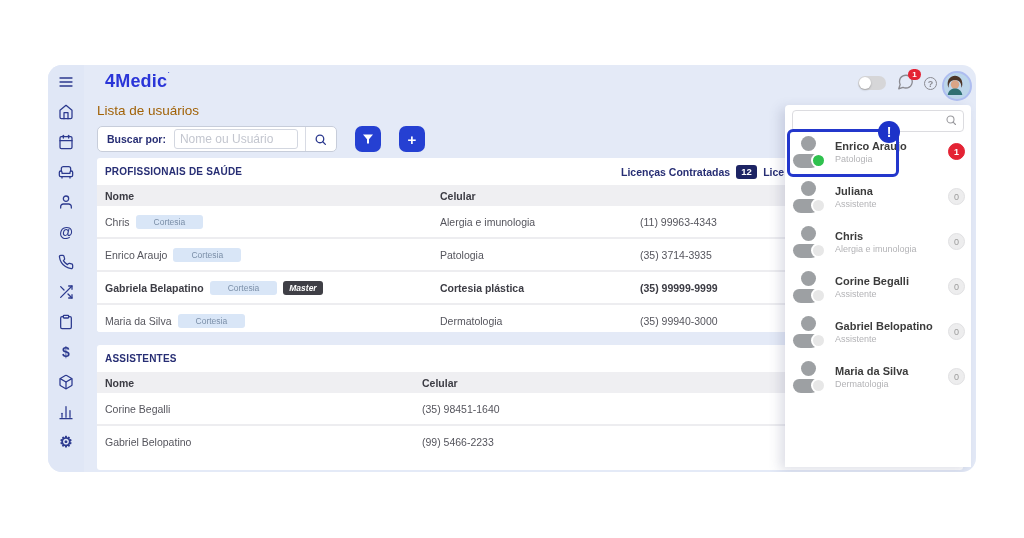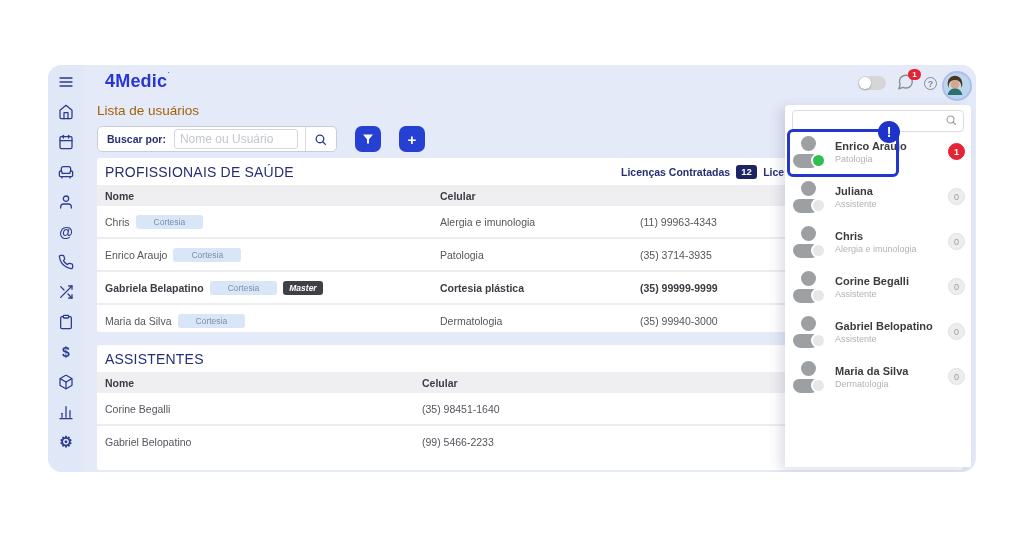--- a/index.html
+++ b/index.html
@@ -52,21 +52,21 @@
   .search-btn{width:30px;height:24px;display:flex;align-items:center;justify-content:center;
     border-left:1px solid #d8dbe4;margin-left:7px;cursor:pointer;}
   .sq-btn{width:26px;height:26px;border-radius:7px;background:#2540d2;border:none;color:#fff;
     display:flex;align-items:center;justify-content:center;cursor:pointer;font-size:15px;font-weight:bold;
     font-family:inherit;padding:0;}
   
   .card{position:absolute;left:49px;width:866px;background:#ffffff;border-radius:3px;overflow:hidden;}
   .card1{top:93px;height:174px;}
   .card2{top:280px;height:125px;}
   .sec-row{position:relative;height:27px;display:flex;align-items:center;padding:0 8px;}
-  .sec-title{font-size:14px;font-weight:normal;color:#272e74;letter-spacing:.2px;}
+  .sec-title{font-size:10px;font-weight:bold;color:#272e74;letter-spacing:.2px;}
   .lic-cluster{position:absolute;left:524px;top:0;height:27px;display:flex;align-items:center;gap:6px;}
   .lic-label{font-size:10.5px;font-weight:bold;color:#272e74;white-space:nowrap;}
   .lic-badge{min-width:17px;height:14px;border-radius:3px;background:#1d2464;color:#fff;font-size:9.5px;
     font-weight:bold;display:flex;align-items:center;justify-content:center;padding:0 2px;}
   .col-row{height:21px;background:#efeff2;display:flex;align-items:center;font-size:10.5px;
     font-weight:bold;color:#3c3c44;}
   .trow{height:31px;display:flex;align-items:center;font-size:10.5px;color:#55555d;
     border-top:2px solid #ededf0;cursor:pointer;background:#fff;}
   .trow:first-child{border-top:none;}
   .c-name{padding-left:8px;box-sizing:border-box;display:flex;align-items:center;gap:6px;}

